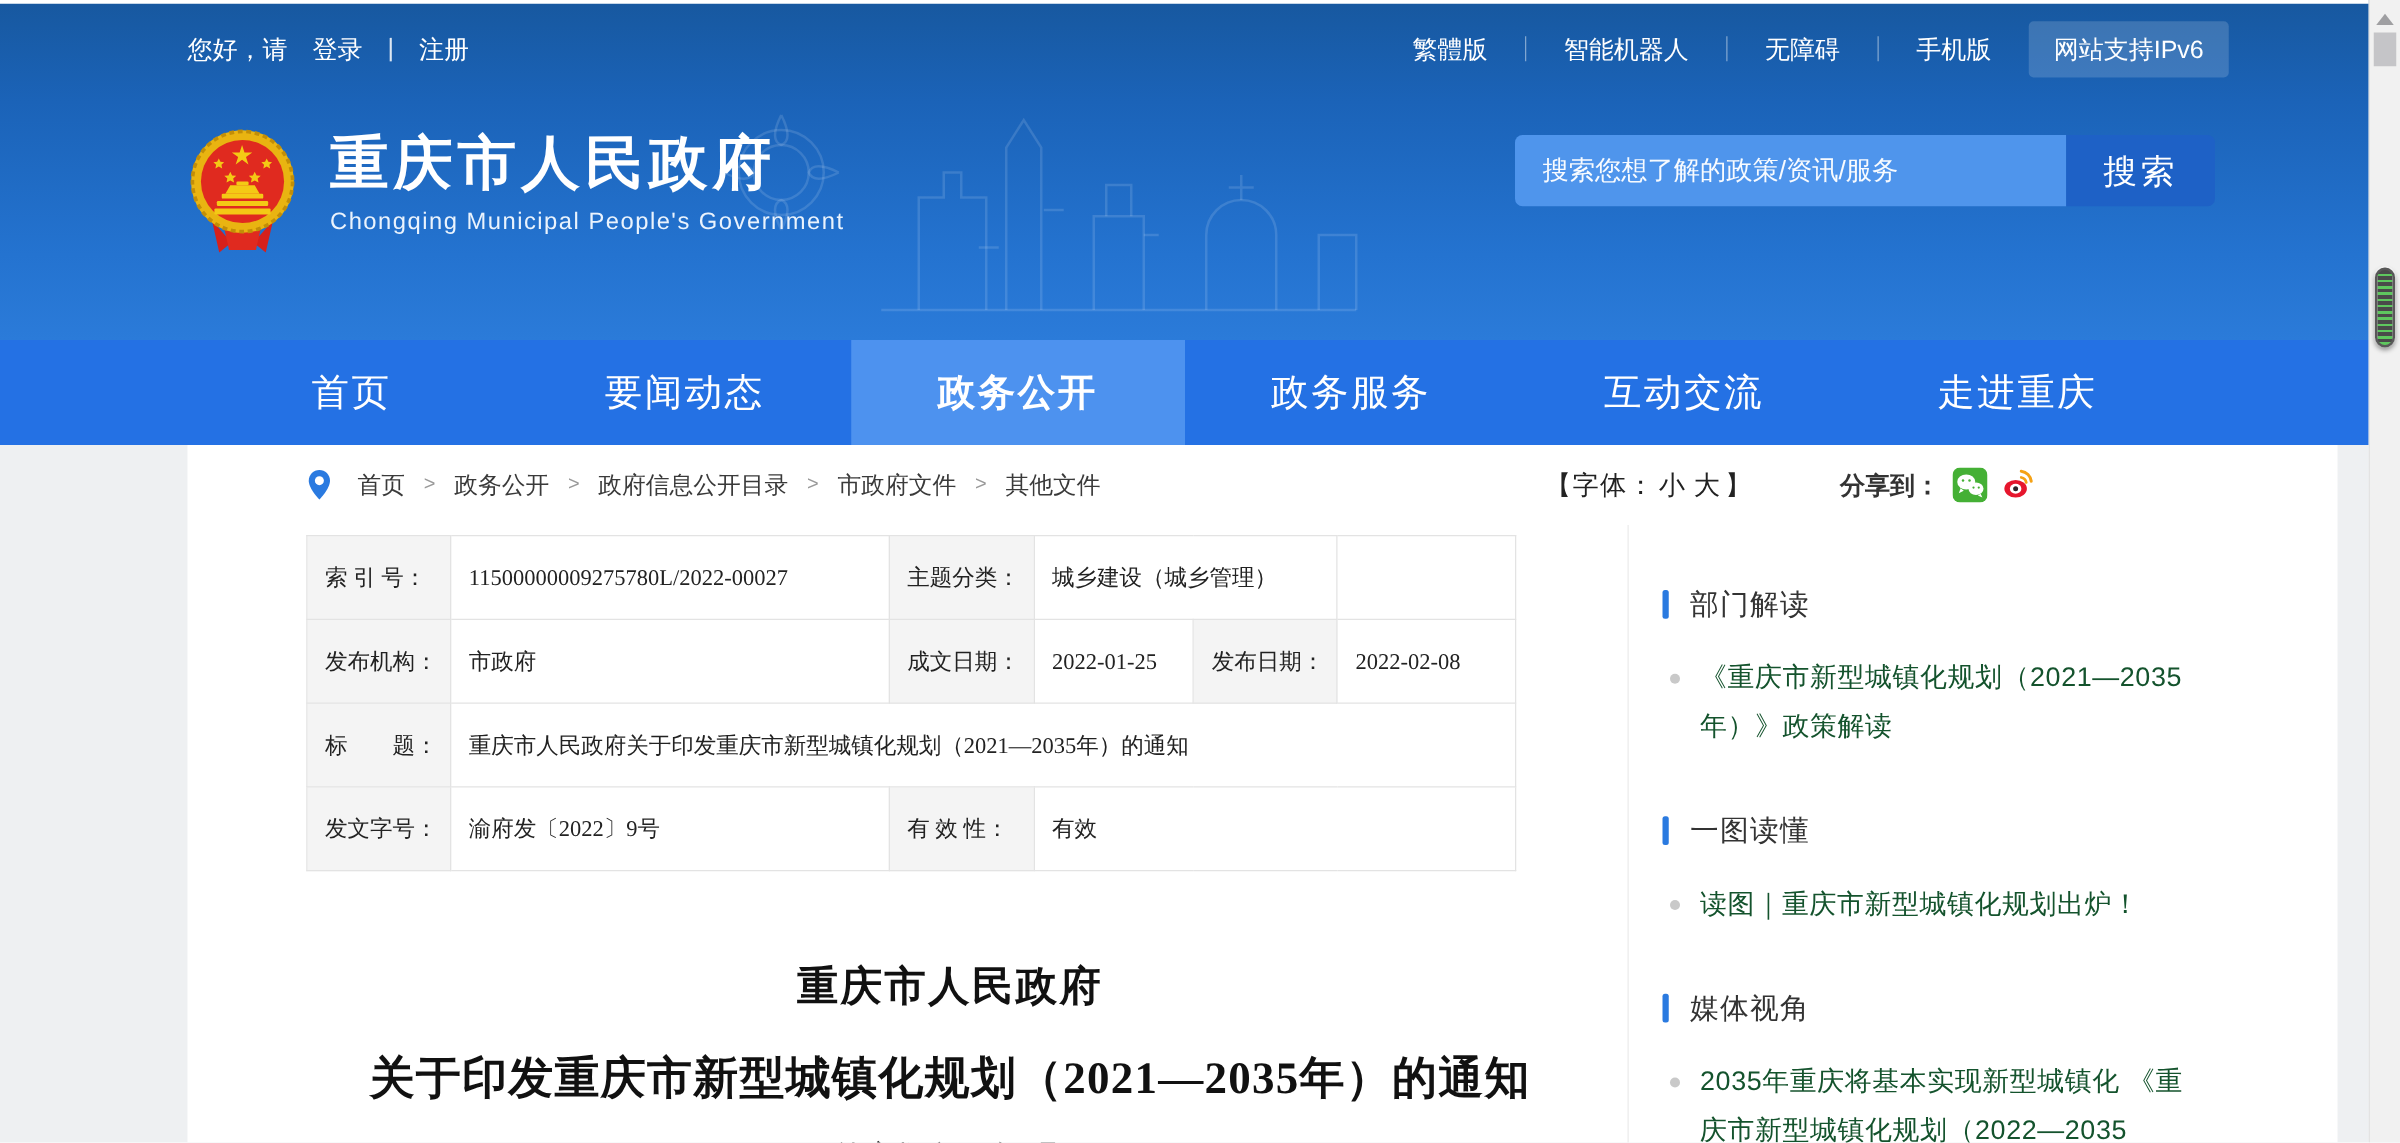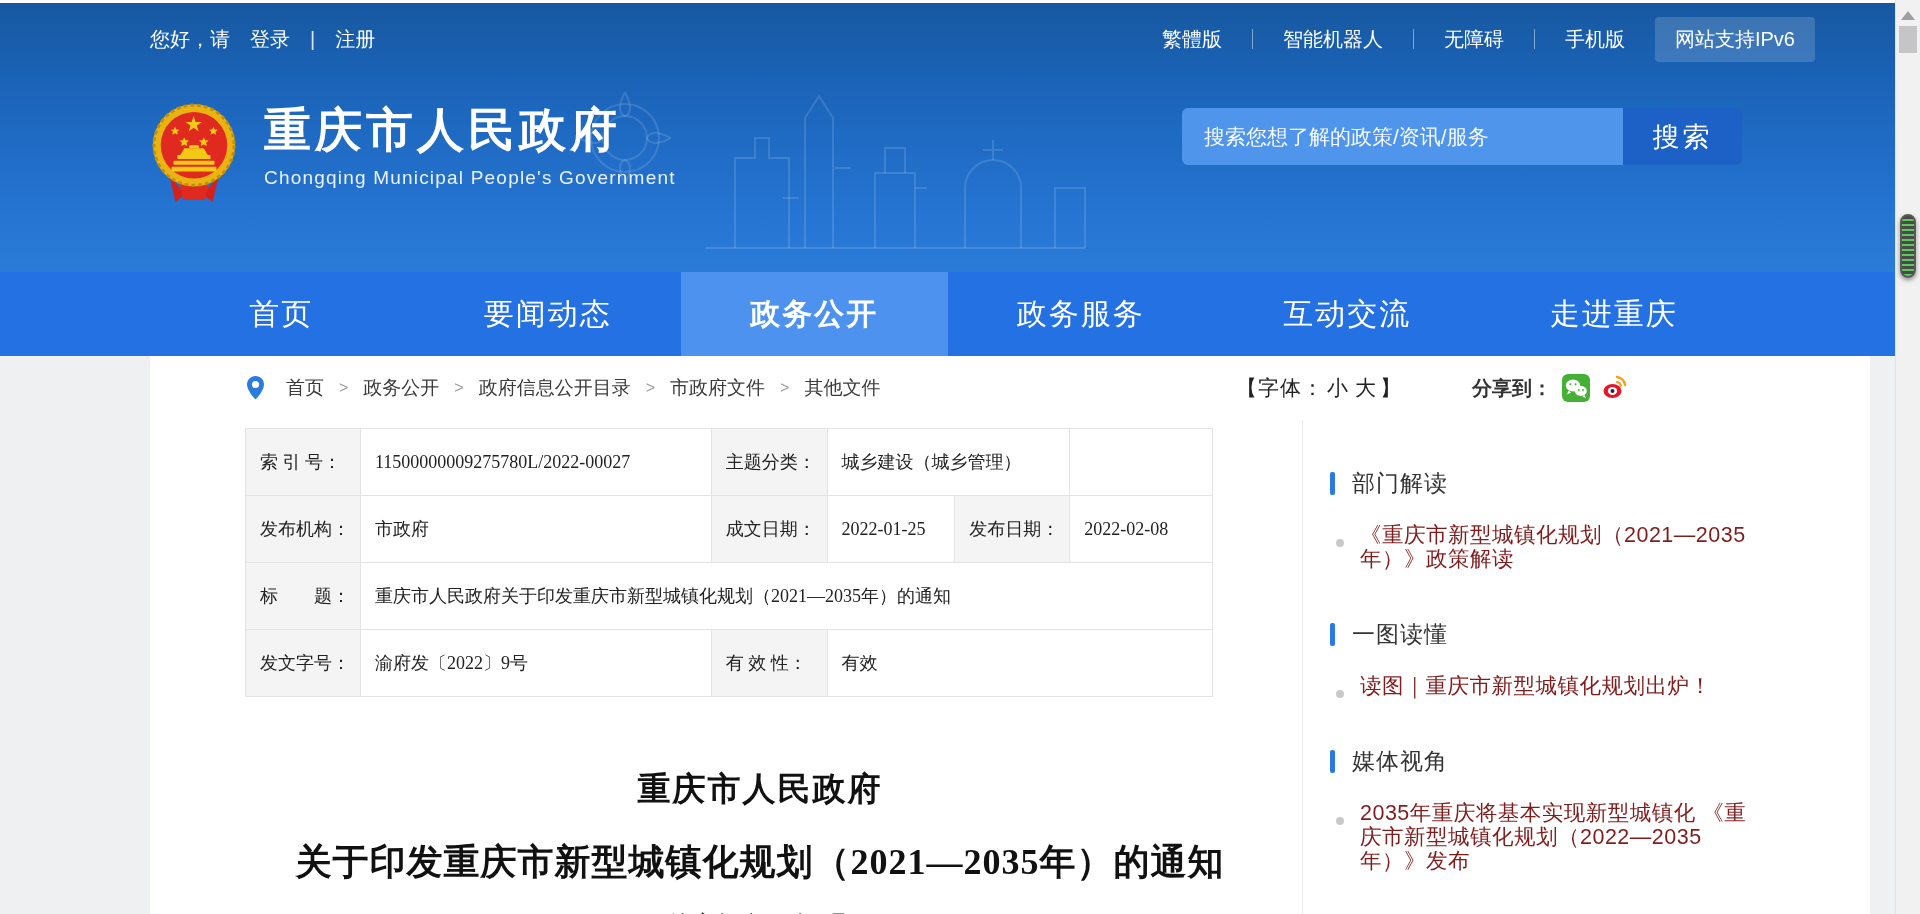--- a/index.html
+++ b/index.html
@@ -5,38 +5,38 @@
   * { margin:0; padding:0; box-sizing:border-box; }
   html,body { width:1920px; height:914px; overflow:hidden; }
   body { font-family:"Liberation Sans","DejaVu Sans",sans-serif; background:#eef0f2; position:relative; }
 
   
   .hero { position:absolute; left:0; top:0; width:1895px; height:272px;
           background:linear-gradient(180deg,#17589f 0%,#1b63b8 30%,#2473d0 75%,#2b7bd9 100%); }
   .hero::before { content:""; position:absolute; left:0; top:0; width:100%; height:3px; background:#fff; }
 
   .topbar { position:absolute; left:0; top:3px; width:100%; height:72px; color:#fff;
-            display:flex; align-items:center; justify-content:space-between; padding:0 80px 0 150px; font-size:20px; }
+            display:flex; align-items:center; justify-content:space-between; padding:0 112px 0 150px; font-size:20px; }
   .topbar .tleft { display:flex; align-items:center; gap:20px; }
   .topbar .tright { display:flex; align-items:center; gap:30px; }
   .toplink { color:#fff; cursor:pointer; white-space:nowrap; }
   .tdiv { opacity:.85; }
   .vbar { width:1px; height:20px; background:rgba(255,255,255,.45); }
   .ipv6 { background:rgba(255,255,255,.16); border-radius:4px; padding:9px 20px; cursor:pointer; }
 
   
   .deco { position:absolute; left:555px; top:78px; opacity:.8; pointer-events:none; }
 
   .logo-row { position:absolute; left:150px; top:100px; display:flex; align-items:flex-start; }
   .emblem { width:88px; height:108px; cursor:pointer; }
   .titles { margin-left:26px; color:#fff; }
   .site-title { font-size:47px; font-weight:bold; letter-spacing:4px; line-height:1; margin-top:6px; }
   .site-subtitle { font-size:19px; letter-spacing:1.2px; margin-top:14px; color:#eaf3fd; }
 
-  .search { position:absolute; left:1157px; top:108px; height:57px; display:flex;padding-left:25px; }
+  .search { position:absolute; left:1187px; top:108px; height:57px; display:flex;padding-left:25px; }
   .search input { width:441px; height:57px; background:#4f95ec; border:none; outline:none;
                   border-radius:6px 0 0 6px; padding:0 22px; font-size:21px; color:#fff;
                   font-family:"Liberation Sans",sans-serif; }
   .search input::placeholder { color:rgba(255,255,255,.96); }
   .search button { width:119px; height:57px; background:#1e61c6; color:#fff; border:none;
                    border-radius:0 6px 6px 0; font-size:27px; letter-spacing:3px; cursor:pointer;
                    font-family:"Liberation Sans",sans-serif; }
 
   
   .nav { position:absolute; left:0; top:272px; width:1895px; height:84px; background:#2471e4;
@@ -79,21 +79,21 @@
                  font-weight:bold; font-size:33px; color:#111; letter-spacing:2px; }
   .doc-title-2 { margin-top:26px; text-align:center; font-family:"Liberation Serif","DejaVu Serif",serif;
                  font-weight:bold; font-size:36px; color:#111; letter-spacing:1px; }
   .doc-no { margin-top:22px; text-align:center; font-family:"Liberation Serif","DejaVu Serif",serif;
             font-size:21px; color:#222; }
 
   
   .section-title { display:flex; align-items:center; margin-top:48px; margin-bottom:24px; }
   .section-bar { width:5px; height:23px; background:#2a7ae0; border-radius:2px; margin-right:17px; }
   .section-label { font-size:23px; color:#333; letter-spacing:1px; }
-  .aside-item { position:relative; padding-left:30px; font-size:21.5px; color:#7f1d1d; line-height:24px;
+  .aside-item { position:relative; padding-left:30px; font-size:21.5px; color:#14532d; line-height:39px;
                 letter-spacing:.5px; cursor:pointer; margin-bottom:12px; }
   .aside-item::before { content:""; position:absolute; left:6px; top:16px; width:8px; height:8px;
                         border-radius:50%; background:#c9c9c9; }
 
   
   .scrollbar { position:absolute; right:0; top:0; width:25px; height:914px; background:#f1f1f1;
                border-left:1px solid #e3e3e3; }
   .sb-arrow { position:absolute; top:11px; left:5px; width:0; height:0; cursor:pointer;
               border-left:7px solid transparent; border-right:7px solid transparent;
               border-bottom:9px solid #9f9fa2; }

